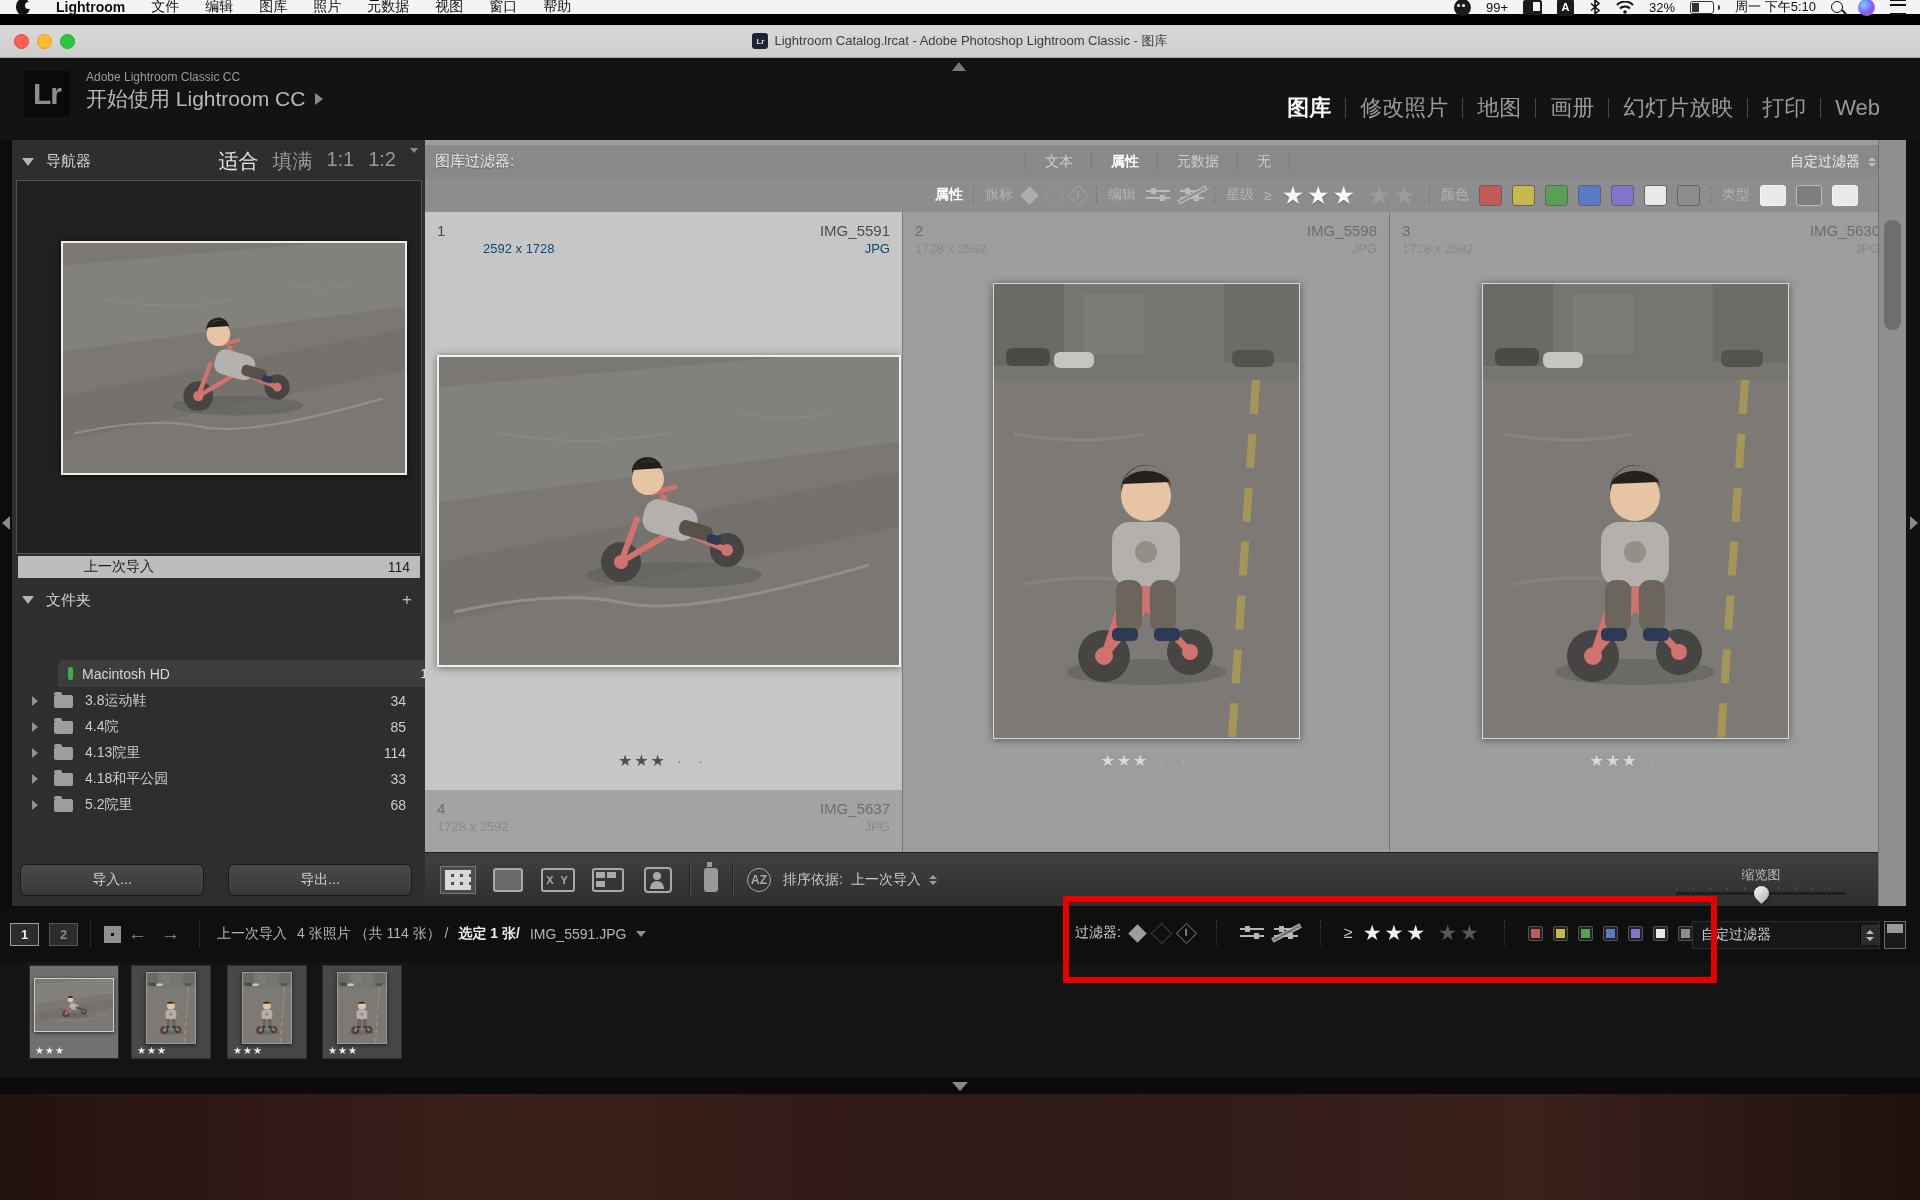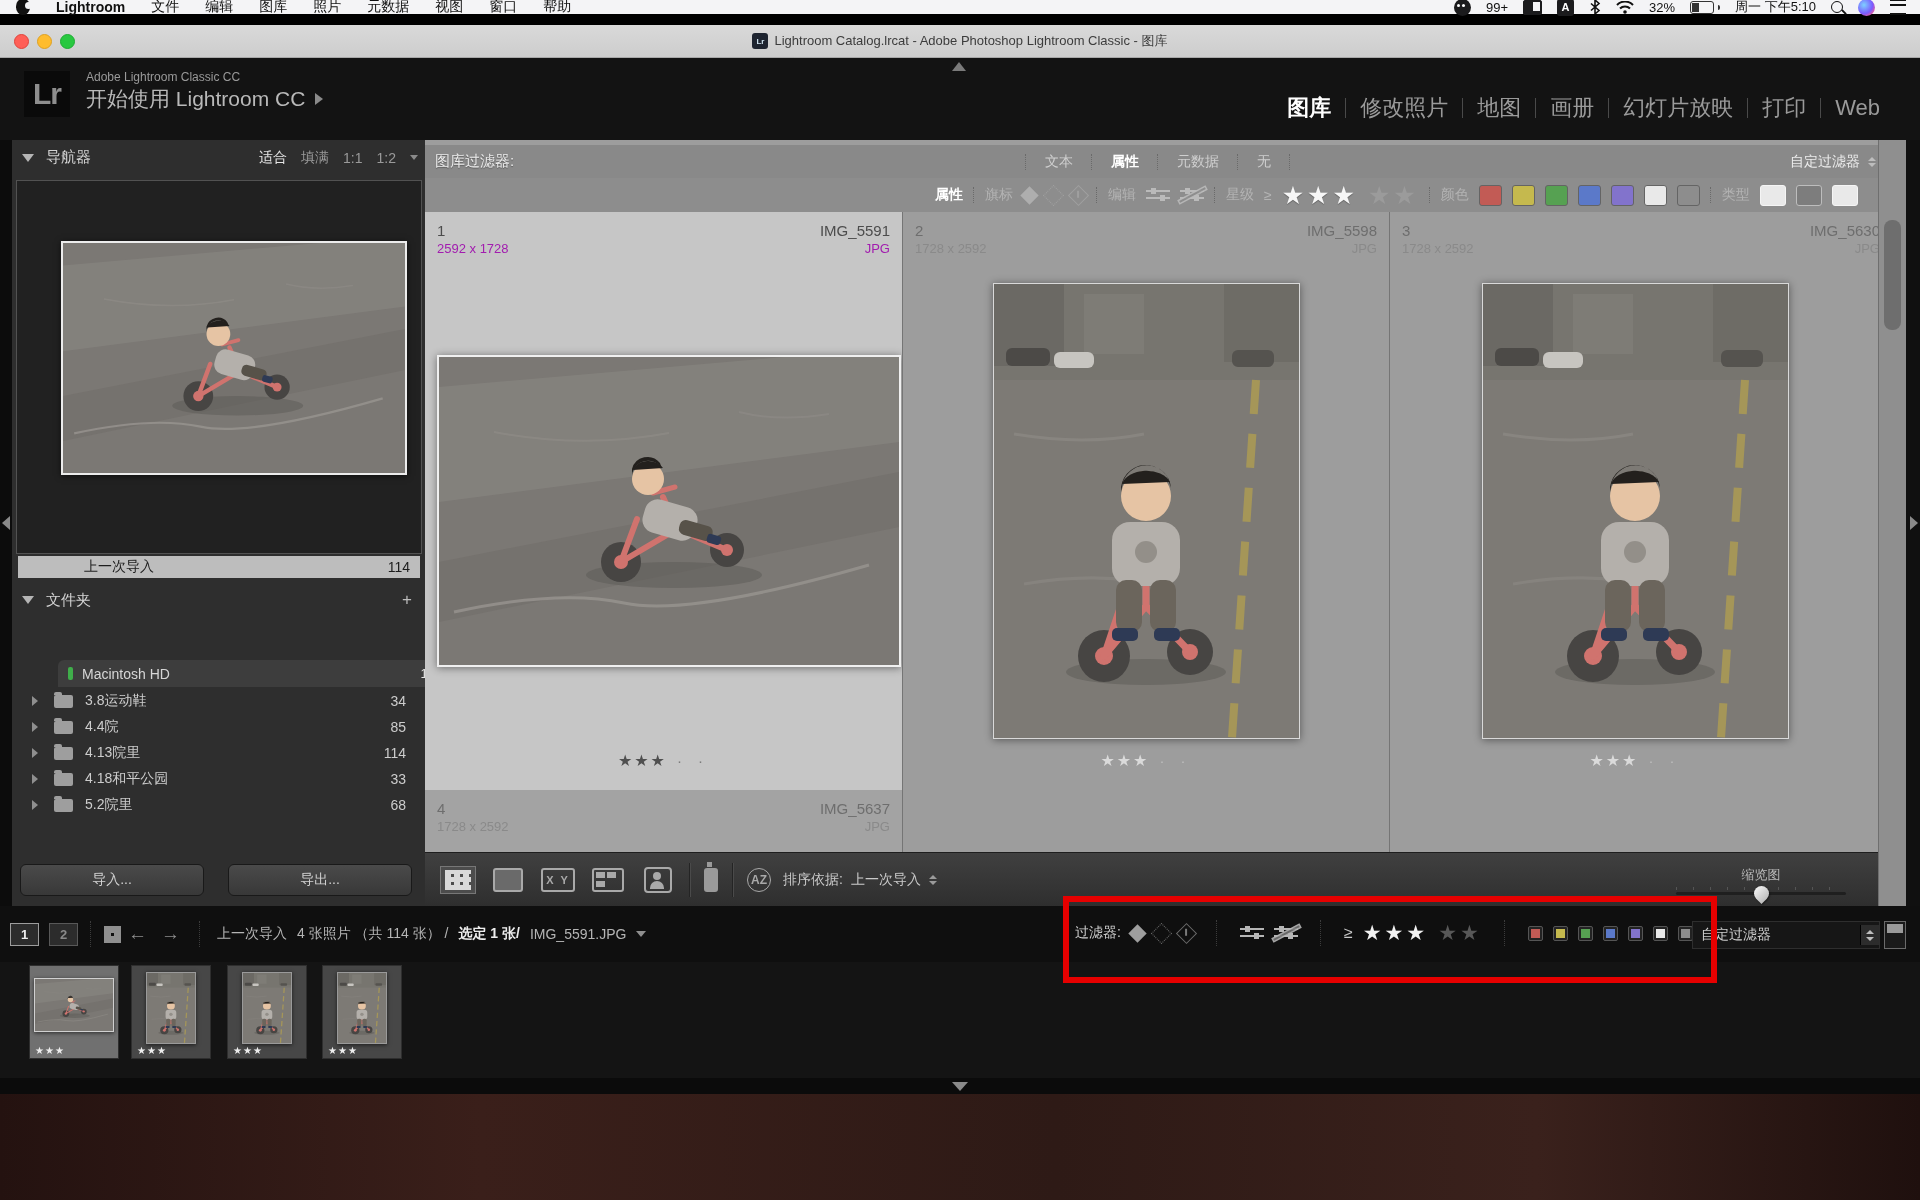--- a/index.html
+++ b/index.html
@@ -55,21 +55,21 @@
   .brand-large{position:absolute;left:86px;top:28px;font-size:21px;color:#b9b9b9;display:flex;align-items:center;gap:10px;}
   #modules{position:absolute;right:26px;top:36px;display:flex;align-items:center;gap:0;font-size:22px;color:#9a9a9a;}
   #modules .mod{padding:0 14px;cursor:default;}
   #modules .mod.active{color:#fff;font-weight:bold;}
   #modules .msep{width:1px;height:20px;background:#4a4a4a;}
 
   
   #leftgutter{left:0;top:140px;width:12px;height:766px;background:#0c0c0c;}
   #leftpanel{left:12px;top:140px;width:413px;height:766px;background:#2e2e2e;color:#c9c9c9;}
   .phead{display:flex;align-items:center;font-size:15px;color:#d4d4d4;}
-  .navmodes{margin-left:auto;display:flex;gap:14px;font-size:14px;color:#9a9a9a;align-items:center;}
+  .navmodes{margin-left:auto;display:flex;gap:14px;font-size:20px;color:#9a9a9a;}
   .navmodes .on{color:#e6e6e6;}
   .navbox{position:absolute;left:4px;top:40px;width:404px;height:372px;background:#212121;border:1px solid #525252;}
   .navphoto{position:absolute;left:44px;top:60px;width:342px;height:230px;border:2px solid #ececec;box-shadow:0 1px 6px rgba(0,0,0,.6);}
   .rowsel{position:absolute;left:6px;top:416px;width:402px;height:22px;background:#bdbdbd;color:#1d1d1d;
     font-size:14px;display:flex;align-items:center;}
   .rowsel .cnt{margin-left:auto;padding-right:10px;color:#1d1d1d;}
   .foldhead{position:absolute;left:10px;top:448px;width:396px;height:24px;}
   .plus{margin-left:auto;font-size:17px;color:#bdbdbd;padding-right:6px;}
   .search{position:absolute;left:10px;top:482px;width:374px;height:28px;border-radius:15px;background:#252525;
     border:1px solid #1b1b1b;color:#8a8a8a;font-size:13px;padding:0 14px;outline:none;
@@ -126,21 +126,21 @@
   .type-ic.sel{background:#e9e9e9;border-color:#f5f5f5;}
 
   
   .cell-sel{position:absolute;left:0;top:72px;width:477px;height:578px;background:#c6c6c6;}
   .cell{position:absolute;top:72px;width:486px;height:578px;background:#9d9d9d;}
   .chead{position:absolute;left:12px;right:12px;top:10px;}
   .cidx{position:absolute;left:0;top:0;font-size:15px;}
   .cdims{position:absolute;left:0;top:19px;font-size:13px;}
   .cname{position:absolute;right:0;top:0;font-size:15px;}
   .cext{position:absolute;right:0;top:19px;font-size:13px;}
-  .txt-dk{color:#4c4c4c;} .txt-md{color:#a21caf;} .txt-d2{color:#6e6e6e;} .txt-m2{color:#8a8a8a;}
+  .txt-dk{color:#4c4c4c;} .txt-md{color:#0c4a6e;margin-left:46px;} .txt-d2{color:#6e6e6e;} .txt-m2{color:#8a8a8a;}
   .photo{position:absolute;box-shadow:0 1px 8px rgba(0,0,0,.45);}
   .cstars{position:absolute;bottom:20px;width:100%;text-align:center;font-size:16px;letter-spacing:2px;}
   .cstars .cdots{font-size:15px;margin-left:10px;letter-spacing:6px;}
   .vline{position:absolute;top:72px;width:1px;height:640px;background:#757575;}
 
   
   #gtoolbar{position:absolute;left:0;top:712px;width:1495px;height:54px;background:linear-gradient(#404040,#2e2e2e);
     border-top:1px solid #1e1e1e;display:flex;align-items:center;color:#c6c6c6;}
   .vico{margin-left:16px;width:34px;height:26px;display:flex;align-items:center;justify-content:center;}
   .ic-grid{width:26px;height:20px;background:

